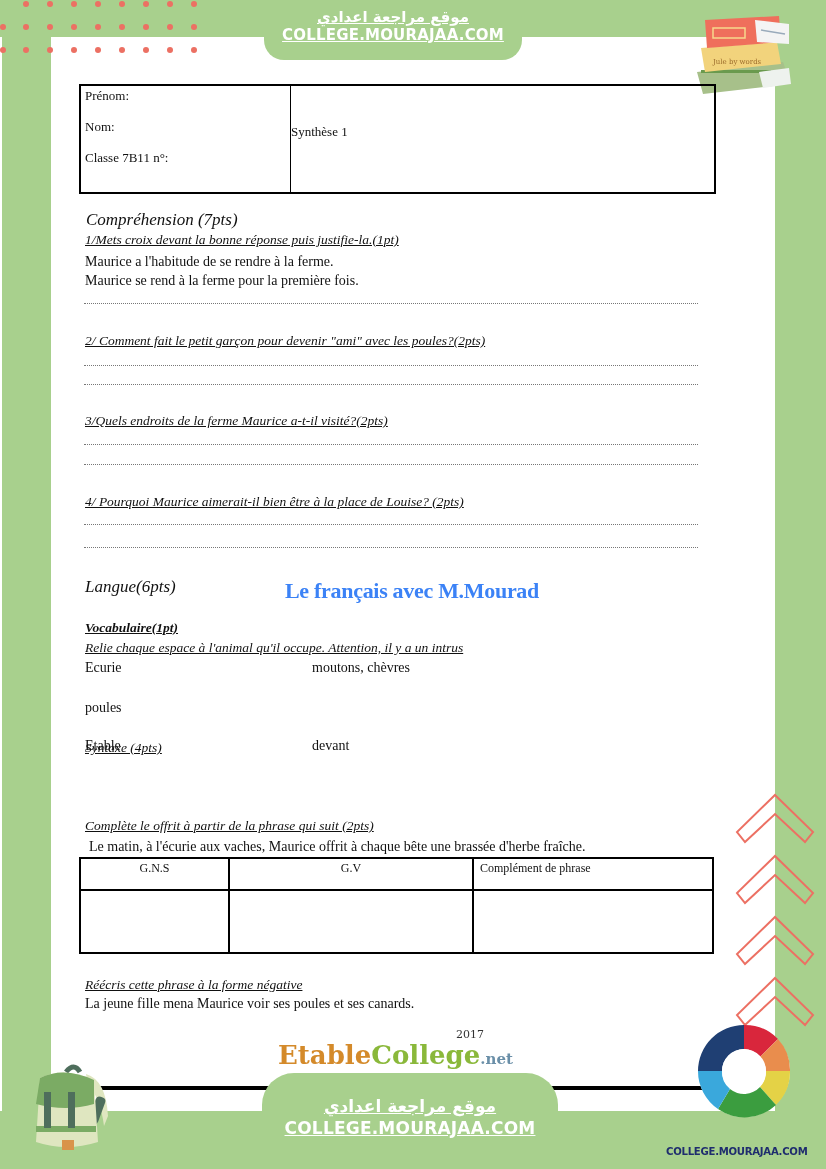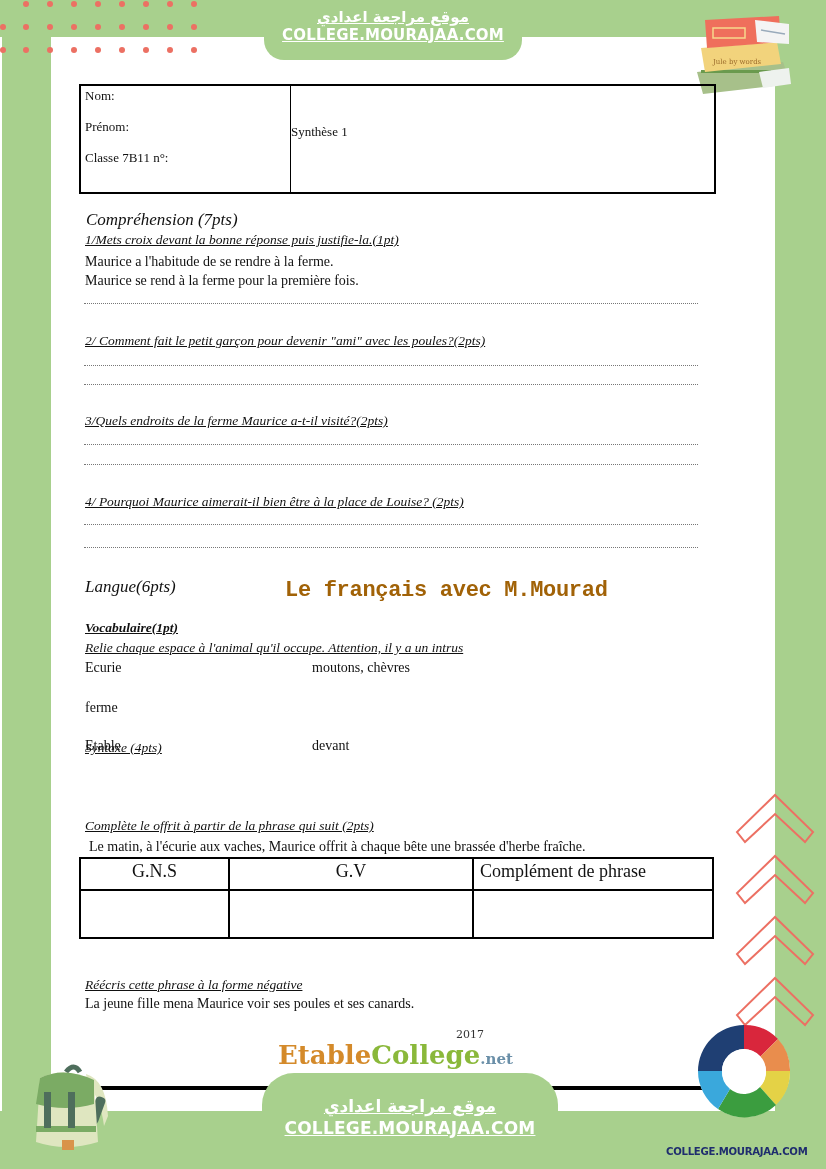--- a/index.html
+++ b/index.html
@@ -33,24 +33,24 @@
   .c3 { flex: 1; font-style: italic; font-size: 14px; }
   .c3 .school { position: absolute; left: 44px; top: 14px; }
   .c3 .teacher { position: absolute; left: 6px; top: 56px; }
 
   .abs { position: absolute; white-space: nowrap; }
   .h-section { font-style: italic; font-size: 17px; font-weight: normal; }
   .q { font-style: italic; font-size: 13.5px; text-decoration: underline; }
   .txt { font-size: 14px; }
   .dotline { position: absolute; left: 84px; width: 614px; height: 0; border-top: 1.5px dotted #777; }
 
-  .promo { font-family: Liberation Mono, monospace; font-weight: bold; font-size: 22px; color: #a16207; letter-spacing: -0.3px; }
-
-  .syntax-table { position: absolute; left: 79px; top: 857px; width: 635px; height: 82px;
-                  border: 2px solid #6d28d9; border-collapse: collapse; font-size: 18px; }
+  .promo { font-family: Liberation Serif, serif; font-weight: bold; font-size: 22px; color: #3b82f6; letter-spacing: -0.3px; }
+
+  .syntax-table { position: absolute; left: 79px; top: 857px; width: 635px; height: 97px;
+                  border: 2px solid #6d28d9; border-collapse: collapse; font-size: 12px; }
   .syntax-table td, .syntax-table th { border: 2px solid #000; font-weight: normal; vertical-align: top; }
   .syntax-table th { height: 32px; padding-top: 2px; }
   .syntax-table th.left { text-align: left; padding-left: 6px; }
 
   .hrule { position: absolute; left: 100px; top: 1086px; width: 646px; height: 4px; background: #000; }
 
   .tc-logo { position: absolute; left: 278px; top: 1040px; font-family: "DejaVu Serif", serif; font-weight: bold; font-size: 26px; }
   .tc-logo .t1 { color: #d48a2a; }
   .tc-logo .t2 { color: #8ab83a; margin-top: 37px; }
   .tc-logo .t3 { color: #6a8fa8; font-size: 15px; }
@@ -110,22 +110,22 @@
   <text x="20" y="52" font-size="7" fill="#9a6a2a" font-family="DejaVu Serif, serif">Jule by words</text>
   <polygon points="12,8 86,4 88,30 14,36" fill="#ef6f5c"></polygon>
   <rect x="20" y="16" width="32" height="10" fill="none" stroke="#f7d98c" stroke-width="1.5"></rect>
   <polygon points="62,8 96,12 96,32 64,30" fill="#f4f4f4"></polygon>
   <line x1="68" y1="18" x2="92" y2="22" stroke="#9ab" stroke-width="1.5"></line>
   <polygon points="66,60 96,56 98,72 70,76" fill="#eef2ee"></polygon>
 </svg>
 
 <div class="header-table">
   <div class="cell c1">
+    <div>Prénom:</div>
     <div>Nom:</div>
-    <div>Prénom:</div>
     <div>Classe 7B11 n°:</div>
   </div>
   <div class="cell c2">
     <span>Synthèse 1</span>
   </div>
 </div>
 
 <div class="abs h-section" style="left:86px;top:210px">Compréhension (7pts)</div>
 <div class="abs q" style="left:85px;top:232px">1/Mets croix devant la bonne réponse puis justifie-la.(1pt)</div>
 <div class="abs txt" style="left:85px;top:254px">Maurice a l'habitude de se rendre à la ferme.</div>
@@ -144,21 +144,21 @@
 <div class="dotline" style="top:524px"></div>
 <div class="dotline" style="top:547px"></div>
 
 <div class="abs h-section" style="left:85px;top:577px">Langue(6pts)</div>
 <div class="abs promo" style="left:285px;top:578px">Le français avec M.Mourad</div>
 
 <div class="abs q" style="left:85px;top:620px;font-weight:bold">Vocabulaire(1pt)</div>
 <div class="abs q" style="left:85px;top:640px">Relie chaque espace à l'animal qu'il occupe. Attention, il y a un intrus</div>
 <div class="abs txt" style="left:85px;top:660px">Ecurie</div>
 <div class="abs txt" style="left:312px;top:660px">moutons, chèvres</div>
-<div class="abs txt" style="left:85px;top:700px">ferme</div>
+<div class="abs txt" style="left:85px;top:700px">poules</div>
 <div class="abs txt" style="left:85px;top:738px">Etable</div>
 <div class="abs txt" style="left:312px;top:738px">devant</div>
 
 <div class="abs q" style="left:85px;top:740px">Syntaxe (4pts)</div>
 <div class="abs q" style="left:85px;top:818px">Complète le offrit à partir de la phrase qui suit (2pts)</div>
 <div class="abs txt" style="left:89px;top:839px">Le matin, à l'écurie aux vaches, Maurice offrit à chaque bête une brassée d'herbe fraîche.</div>
 
 <table class="syntax-table">
   <tbody>
       <tr>

